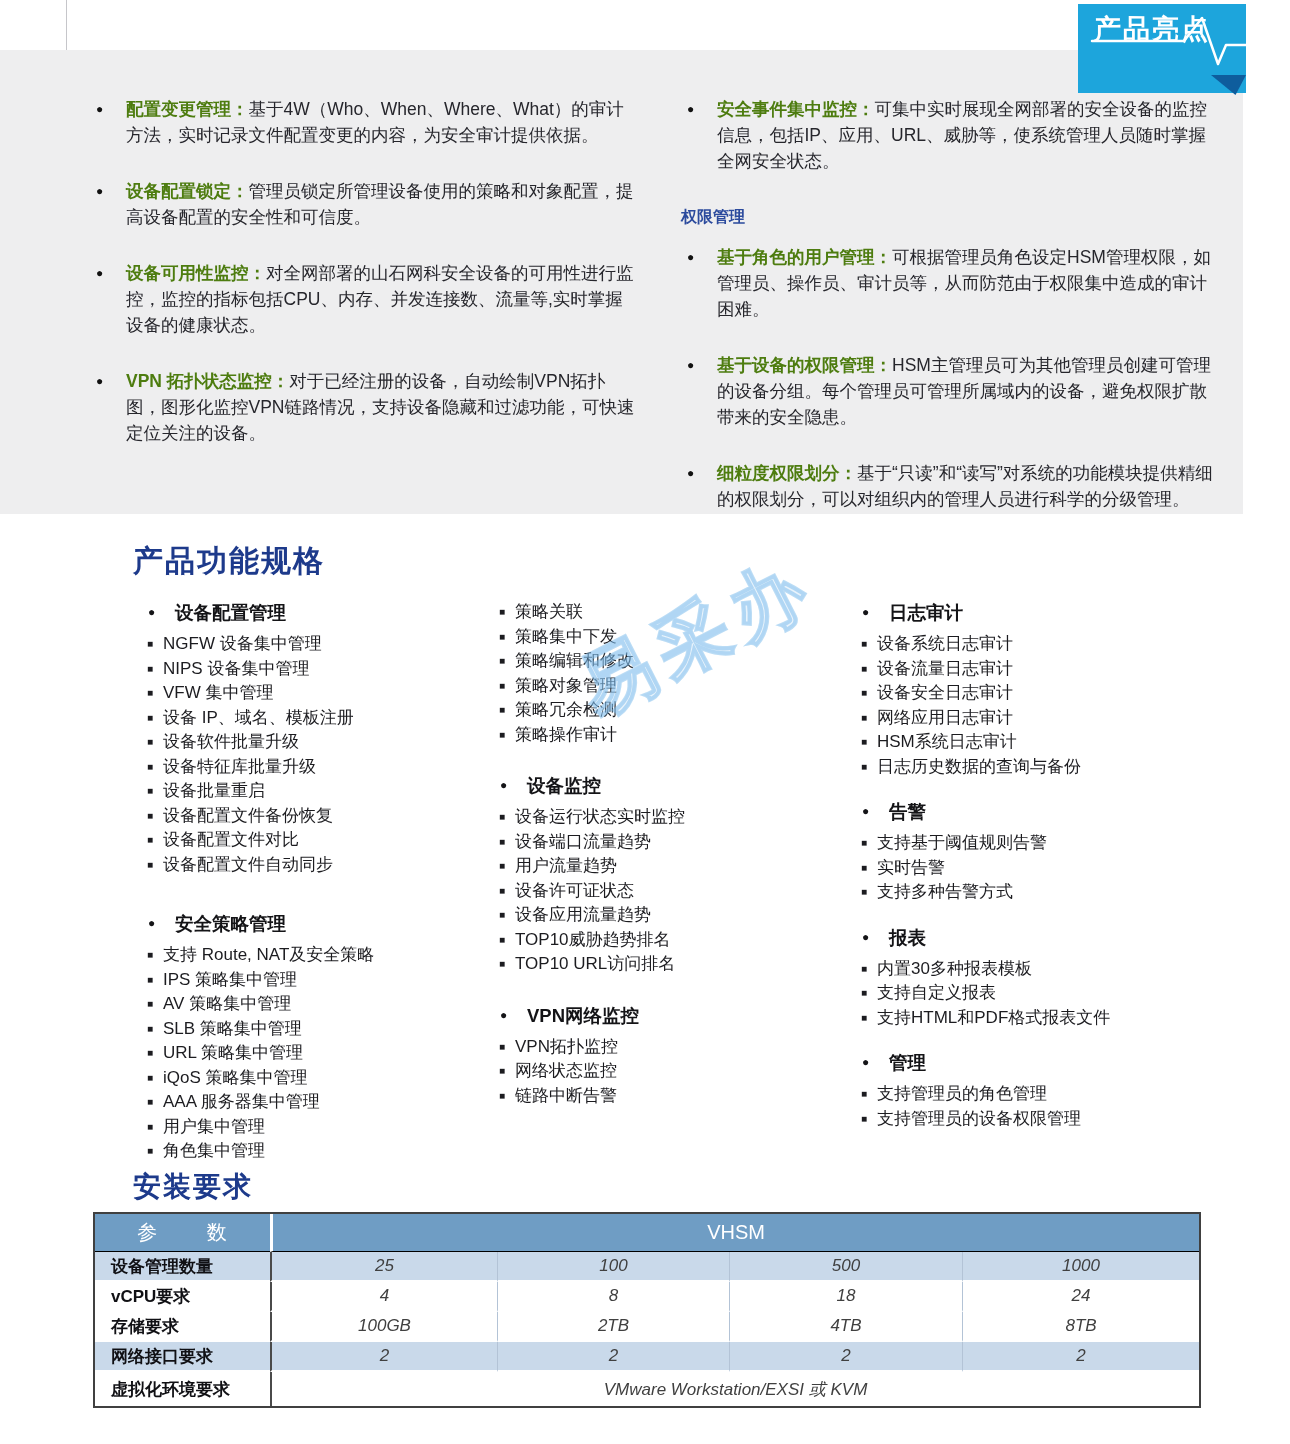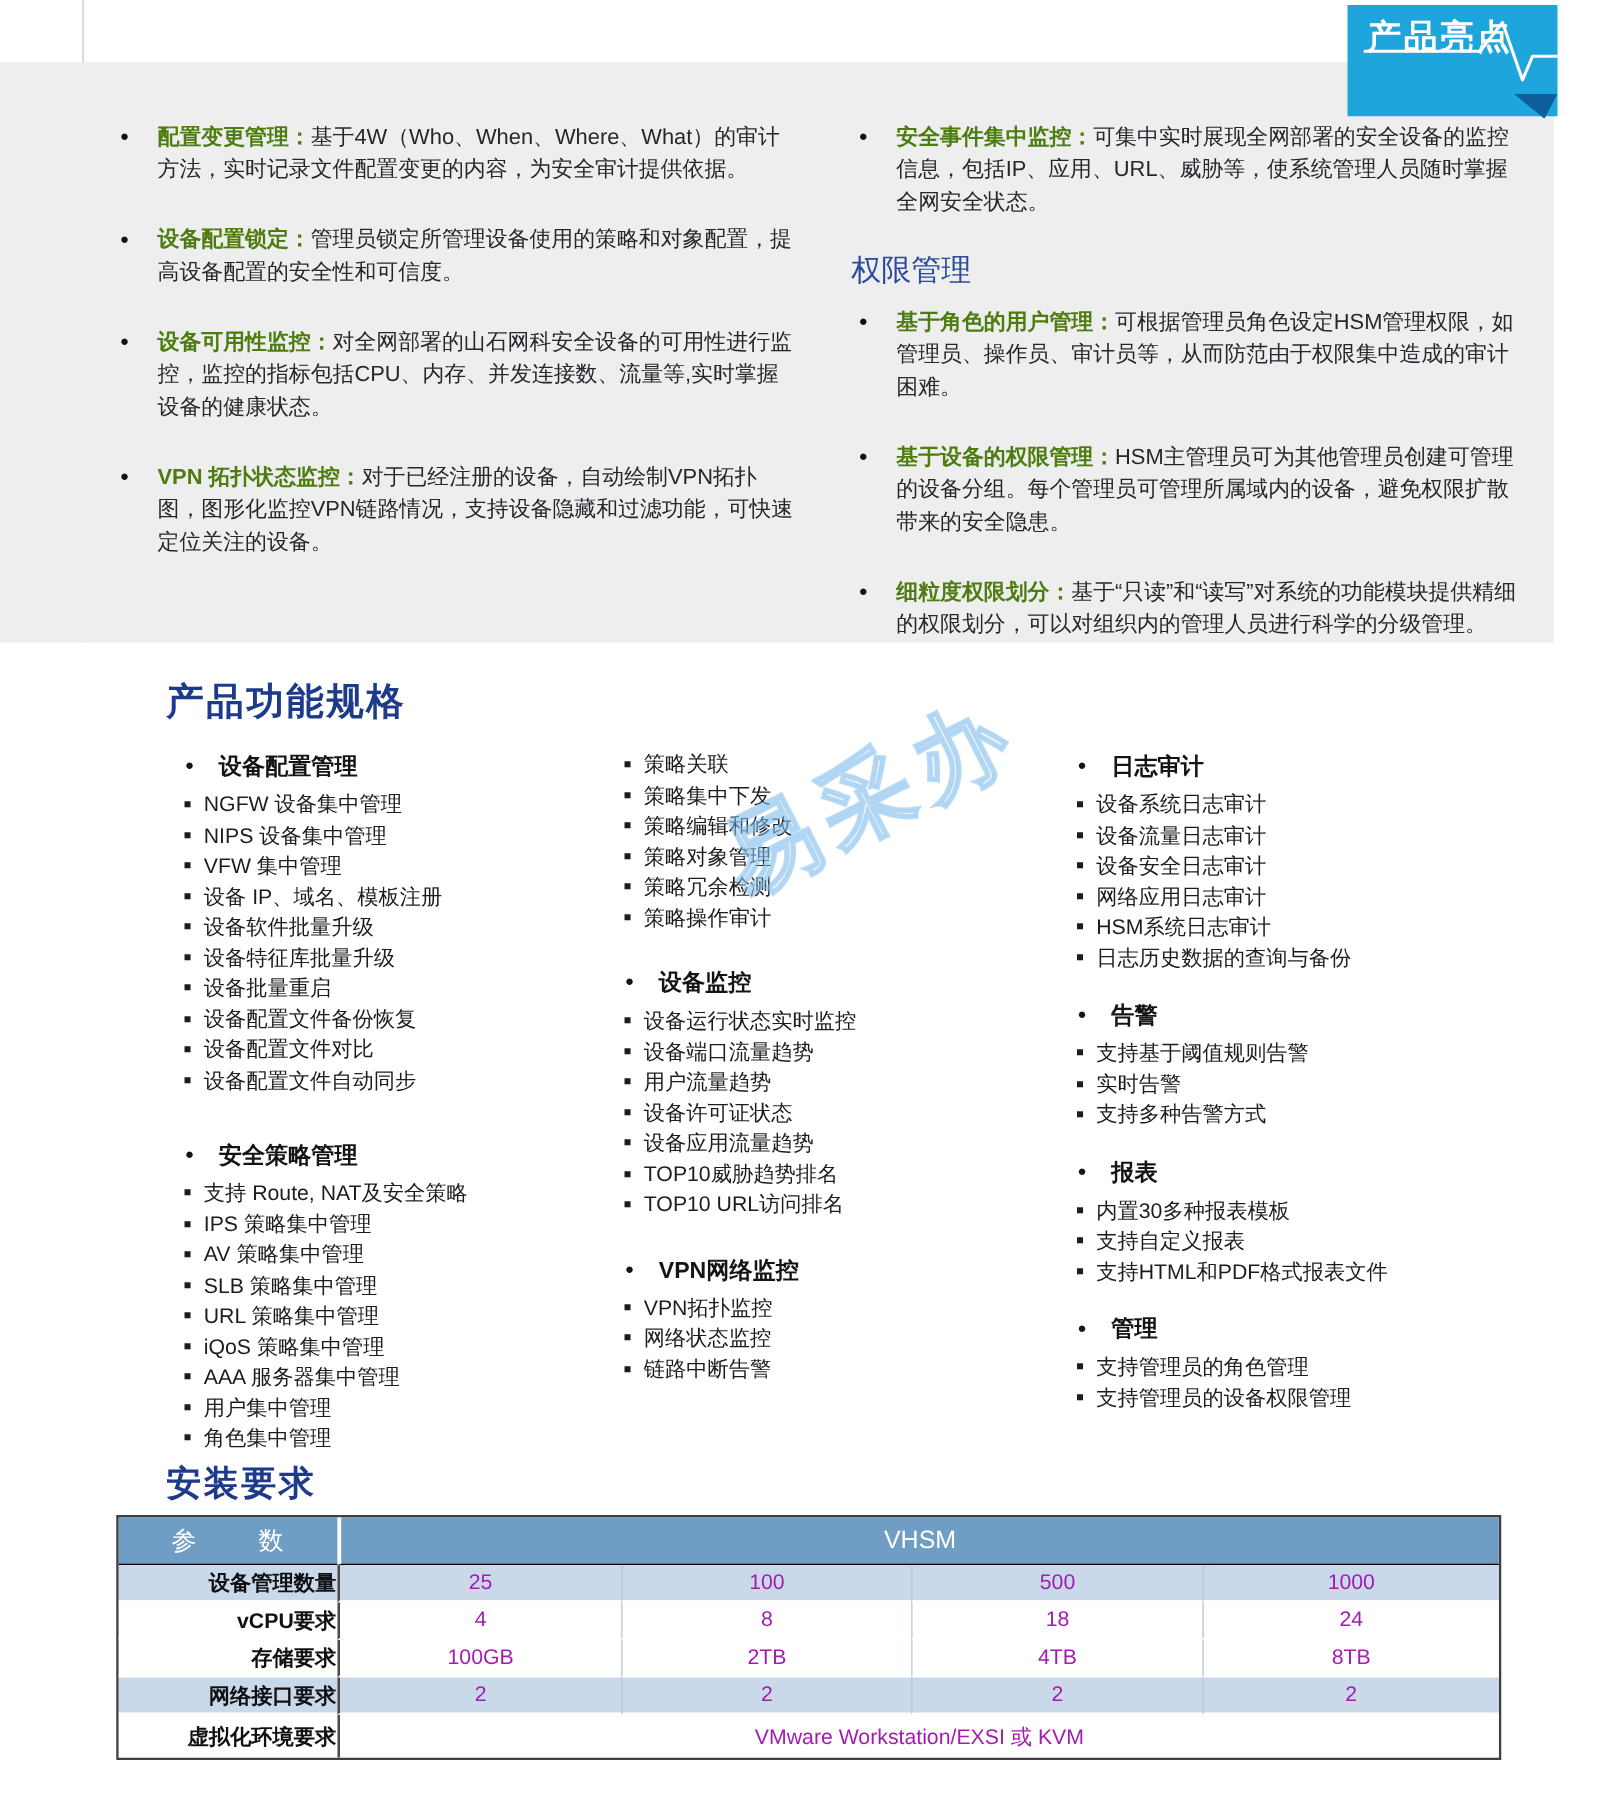--- a/index.html
+++ b/index.html
@@ -26,21 +26,21 @@
   .banner-fold{position:absolute;left:1211px;top:75px;width:35px;height:20px;background:var(--banner-fold);clip-path:polygon(0 0,100% 0,70% 100%);}
 
   
   .hl-col{position:absolute;font-size:17.5px;line-height:26px;}
   .hl-left{left:90px;top:96px;width:545px;}
   .hl-right{left:681px;top:96px;width:540px;}
   .hl-item{display:flex;margin-bottom:30px;}
   .hl-dot{width:36px;flex:none;font-size:12px;line-height:26px;padding-left:6px;color:#111;}
   .hl-text{flex:1;}
   .hl-text b{color:#4d7c0f;}
-  .hl-heading{color:var(--sub-blue);font-size:24px;font-weight:normal;margin:5px 0 14px 0;line-height:26px;}
+  .hl-heading{color:var(--sub-blue);font-size:16px;font-weight:bold;margin:5px 0 14px 0;line-height:26px;}
   .hl-left .hl-heading{margin-top:46px;}
   .hl-right .hl-heading{margin-top:0;}
 
   
   .features-title{position:absolute;left:133px;top:541px;font-size:30px;font-weight:bold;color:var(--navy);letter-spacing:2px;}
   .fcol{position:absolute;top:600px;}
   .fcol1{left:146px;width:372px;}
   .fcol2{left:498px;width:352px;}
   .fcol3{left:860px;width:392px;}
   .fgroup{margin-bottom:34px;}
@@ -57,24 +57,24 @@
     color:rgba(150,200,240,0.22);-webkit-text-stroke:2px rgba(120,185,235,0.5);
     transform:rotate(-27deg);transform-origin:left center;letter-spacing:10px;pointer-events:none;
   }
 
   
   .install-title{position:absolute;left:133px;top:1168px;font-size:28px;font-weight:bold;color:var(--navy);letter-spacing:2px;}
   .spec-table{position:absolute;left:93px;top:1212px;width:1104px;border-collapse:separate;border-spacing:0;border:2px solid #404040;table-layout:fixed;}
   .spec-table th{height:38px;background:var(--tbl-header);color:#fff;font-size:20px;font-weight:500;border-bottom:1px solid #000000;}
   .spec-table th.param{letter-spacing:22px;padding-left:22px;text-align:center;}
   .spec-table th.vhsm{border-left:3px solid #fff;text-align:center;}
-  .spec-table td{height:30px;font-size:17px;border-bottom:2px solid #fff;background:#fff;text-align:right;}
+  .spec-table td{height:30px;font-size:17px;border-bottom:2px solid #fff;background:#fff;}
   .spec-table tr.light td{background:var(--tbl-row-light);}
   .spec-table td.lbl{padding-left:16px;font-weight:bold;color:#101014;}
-  .spec-table td.val{text-align:center;color:#a21caf;}
+  .spec-table td.val{text-align:center;color:#404040;font-style:italic;}
   .spec-table td.val.sep{border-left:1px solid #b3c3d6;}
   .spec-table td.val.first{border-left:2px solid #4a4a4a;}
   .spec-table tr:last-child td{height:34px;border-bottom:none;}
 </style>
 </head>
 <body>
 
 <div class="vline"></div>
 <div class="gray-panel"></div>
 

